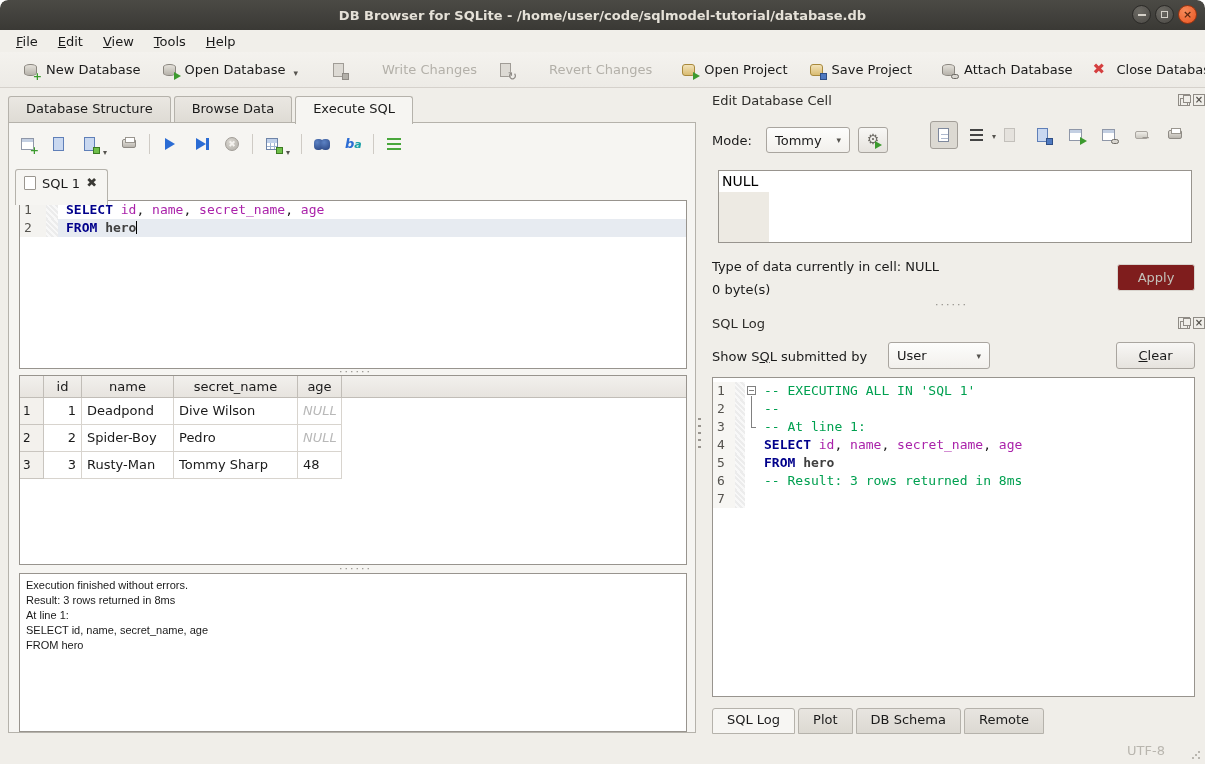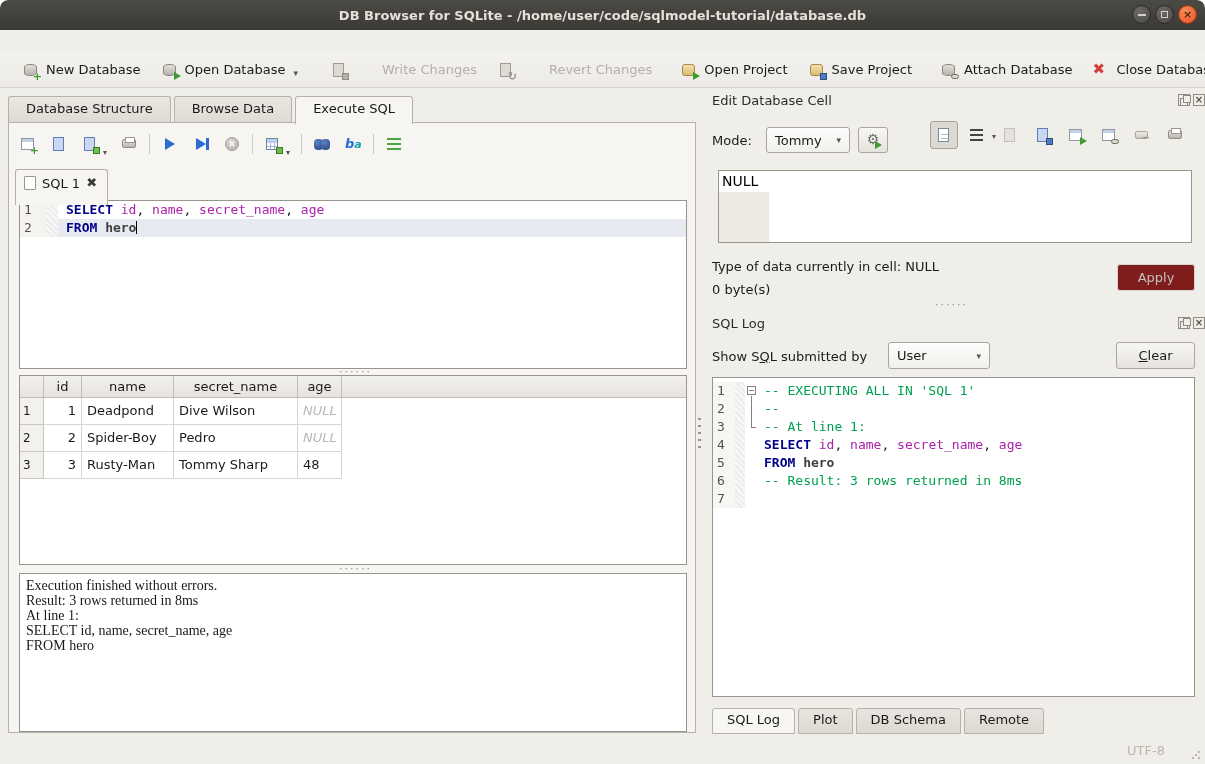--- a/index.html
+++ b/index.html
@@ -133,21 +133,21 @@
   .r-head .fill { flex:1; border-right:none; }
   .r-row { display:flex; height:27px; }
   .r-row .gut { width:24px; flex:none; background:#F3F1ED; border-right:1px solid #C9C5BF; border-bottom:1px solid #C9C5BF; font-size:12px; padding-left:3px; line-height:26px; }
   .r-row .dc { flex:none; border-right:1px solid #D8D4CE; border-bottom:1px solid #D8D4CE; padding:0 5px; line-height:26px; overflow:hidden; }
   .r-row .dc.num { text-align:right; }
   .r-row .dc.null { color:#B8B8B8; font-style:italic; }
   .w-id { width:38px; } .w-name { width:92px; } .w-secret { width:124px; } .w-age { width:44px; }
 
   
   .msgbox { position:absolute; left:10px; top:450px; width:668px; height:159px; background:#fff; border:1px solid #98948E;
-    font-family:Liberation Serif, serif; font-size:14px; line-height:15px; padding:4px 6px; }
+    font-family:Liberation Sans, sans-serif; font-size:11px; line-height:15px; padding:4px 6px; }
 
   
   .dock-title { position:absolute; display:flex; align-items:center; }
   .dock-title .t { color:#2d2c29; }
   .dock-btns { position:absolute; display:flex; gap:3px; }
   .dkb { width:12px; height:12px; border:1px solid #8F8B85; position:relative; background:#F0EEE9; }
   .dkb.float::before { content:""; position:absolute; left:1px; top:3px; width:6px; height:6px; border:1px solid #8F8B85; background:#F0EEE9; }
   .dkb.float::after { content:""; position:absolute; left:4px; top:0px; width:6px; height:6px; border:1px solid #8F8B85; background:#F0EEE9; }
   .dkb.closex { font-size:10px; font-weight:bold; color:#55524D; text-align:center; line-height:10px; }
 
@@ -196,20 +196,27 @@
       <span class="wbtn min">
           <span class="glyph-min"></span>
         </span>
       <span class="wbtn max">
           <span class="glyph-sq"></span>
         </span>
       <span class="wbtn close">×</span>
     </span>
   </div>
 
+  <div class="menubar" id="menubar">
+      <div class="menu-item"><u>F</u>ile</div>
+      <div class="menu-item"><u>E</u>dit</div>
+      <div class="menu-item"><u>V</u>iew</div>
+      <div class="menu-item"><u>T</u>ools</div>
+      <div class="menu-item"><u>H</u>elp</div>
+    </div>
 
   <div class="toolbar" id="main-toolbar">
       <span class="tb-grip"></span>
       <div class="tb-btn">
         <span class="tbi">
           <span class="cyl"></span>
           <span class="badge">+</span>
         </span>
         <span class="tb-label">New Database</span>
       </div>

